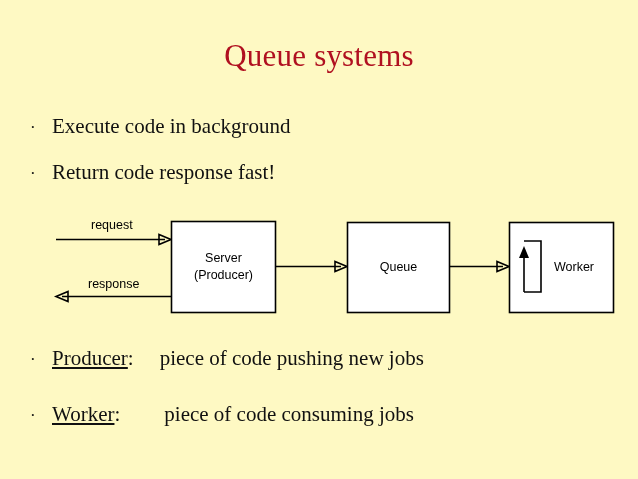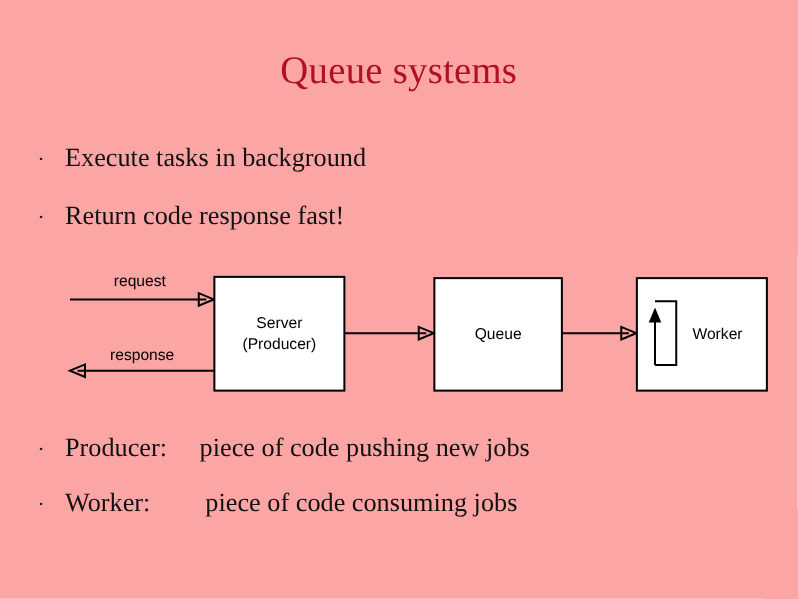--- a/index.html
+++ b/index.html
@@ -14,21 +14,21 @@
     overflow: hidden;
     font-family: "Liberation Serif", serif;
     color: #000000;
   }
 
   #slide {
     position: absolute;
     left: 0; top: 0;
     width: 638px;
     height: 479px;
-    background: #fca5a5;
+    background: #fef9c3;
   }
 
   
   #slide-title {
     position: absolute;
     left: 0;
     top: 38px;
     width: 638px;
     text-align: center;
     font-family: "Liberation Serif", serif;
@@ -62,32 +62,34 @@
     display: block;
   }
 
   #bullet-top-1 { left: 30px; top: 113px; }
   #bullet-top-2 { left: 30px; top: 159px; }
 
   #bullet-bot-1 { left: 30px; top: 345px; }
   #bullet-bot-2 { left: 30px; top: 389px; }
 
   .term {
+    text-decoration: underline;
     text-underline-offset: 2px;
     margin-top: 32px;
   }
   .term-colon { text-decoration: none; }
   .defn-1 {
     display: inline-block;
     padding-left: 26px;
     font-family: Liberation Serif, serif;
   }
   .defn-2 {
     display: inline-block;
     padding-left: 44px;
+    margin-top: 12px;
   }
 
   
   #diagram {
     position: absolute;
     left: 0;
     top: 0;
     width: 638px;
     height: 479px;
     pointer-events: none;
@@ -121,21 +123,21 @@
 </style>
 </head>
 <body>
 
 <div id="slide">
 
   <div id="slide-title">Queue systems</div>
 
   <div class="bullet-row" id="bullet-top-1">
     <span class="bullet-dot">·</span>
-    <span class="bullet-text">Execute tasks in background</span>
+    <span class="bullet-text">Execute code in background</span>
   </div>
 
   <div class="bullet-row" id="bullet-top-2">
     <span class="bullet-dot">·</span>
     <span class="bullet-text">Return code response fast!</span>
   </div>
 
   <svg id="diagram" width="638" height="479" viewBox="0 0 638 479">
 
     <g>

